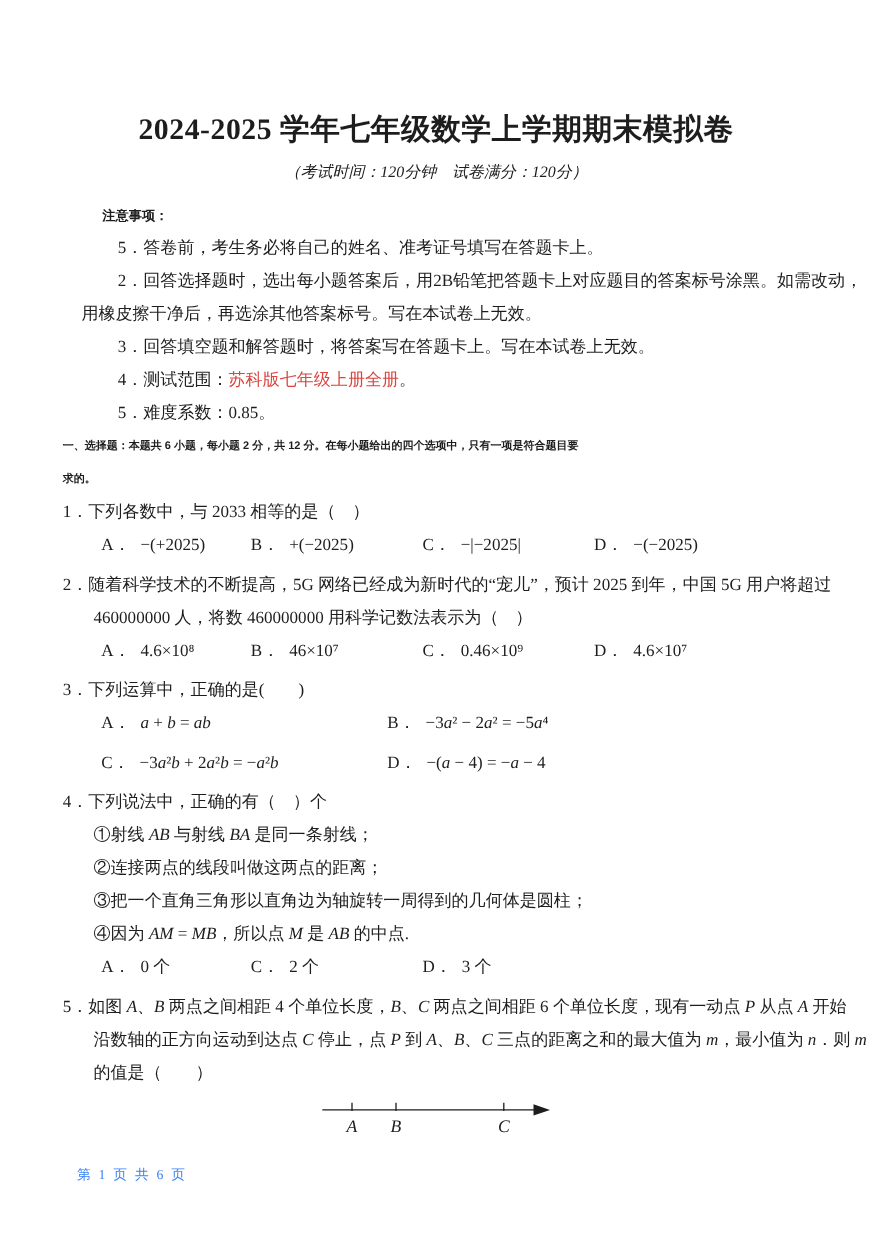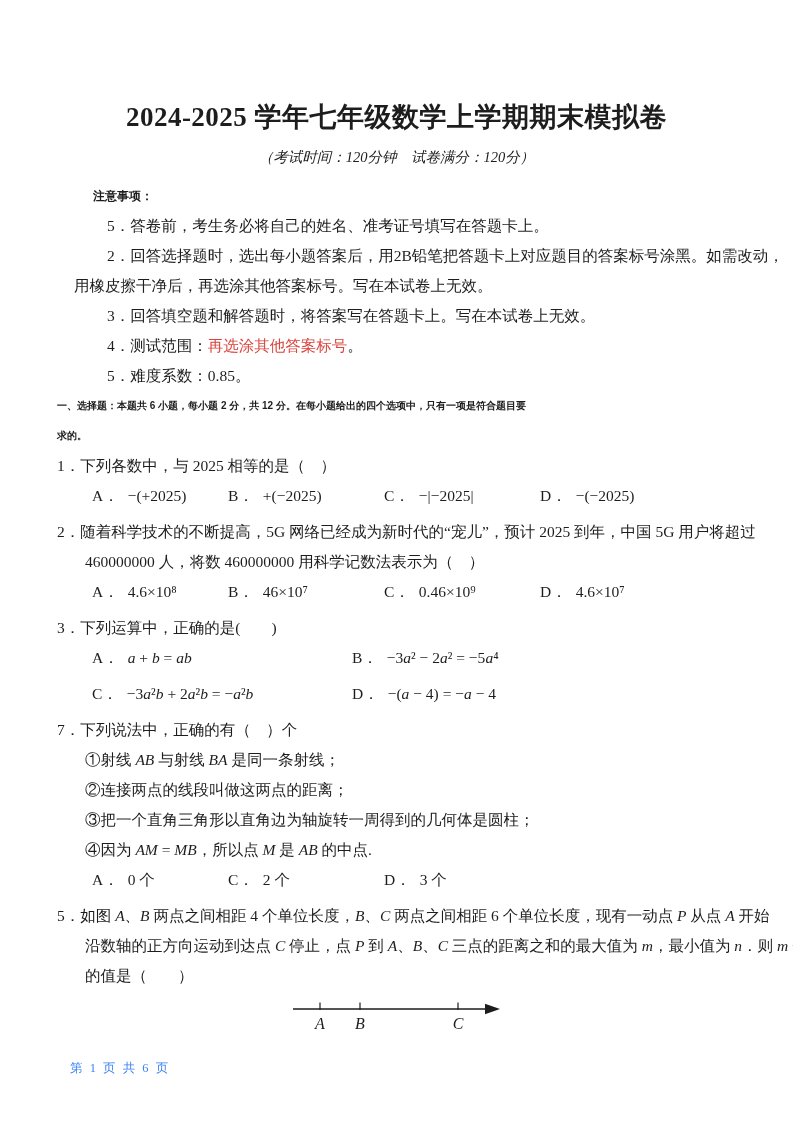--- a/index.html
+++ b/index.html
@@ -43,29 +43,29 @@
 
   <p class="title">2024-2025 学年七年级数学上学期期末模拟卷</p>
   <p class="subtitle">（考试时间：120分钟　试卷满分：120分）</p>
 
   <div class="notes">
     <p class="notes-heading">注意事项：</p>
     <p class="note-first">5．答卷前，考生务必将自己的姓名、准考证号填写在答题卡上。</p>
     <p class="note-first">2．回答选择题时，选出每小题答案后，用2B铅笔把答题卡上对应题目的答案标号涂黑。如需改动，</p>
     <p>用橡皮擦干净后，再选涂其他答案标号。写在本试卷上无效。</p>
     <p class="note-first">3．回答填空题和解答题时，将答案写在答题卡上。写在本试卷上无效。</p>
-    <p class="note-first"><span>4．测试范围：</span><span class="red">再选涂其他答案标号</span><span>。</span></p>
+    <p class="note-first"><span>4．测试范围：</span><span class="red">苏科版七年级上册全册</span><span>。</span></p>
     <p class="note-first">5．难度系数：0.85。</p>
   </div>
 
   <p class="section-heading">一、选择题：本题共 6 小题，每小题 2 分，共 12 分。在每小题给出的四个选项中，只有一项是符合题目要</p>
   <p class="section-heading">求的。</p>
 
   <div>
-    <p>1．下列各数中，与 2025 相等的是（　）</p>
+    <p>1．下列各数中，与 2033 相等的是（　）</p>
     <div class="opts opts-4">
       <span class="opt"><span class="ol">A．</span><span>−(+2025)</span></span>
       <span class="opt"><span class="ol">B．</span><span>+(−2025)</span></span>
       <span class="opt"><span class="ol">C．</span><span class="abs-bars">−|−2025|</span></span>
       <span class="opt"><span class="ol">D．</span><span>−(−2025)</span></span>
     </div>
   </div>
 
   <div>
     <p>2．随着科学技术的不断提高，5G 网络已经成为新时代的“宠儿”，预计 2025 到年，中国 5G 用户将超过</p>
@@ -84,21 +84,21 @@
       <span class="opt"><span class="ol">A．</span><span><span class="it">a</span><span> + </span><span class="it">b</span><span> = </span><span class="it">ab</span></span></span>
       <span class="opt"><span class="ol">B．</span><span><span>−3</span><span class="it">a</span><span>² − 2</span><span class="it">a</span><span>² = −5</span><span class="it">a</span><span>⁴</span></span></span>
     </div>
     <div class="opts opts-2">
       <span class="opt"><span class="ol">C．</span><span><span>−3</span><span class="it">a</span><span>²</span><span class="it">b</span><span> + 2</span><span class="it">a</span><span>²</span><span class="it">b</span><span> = −</span><span class="it">a</span><span>²</span><span class="it">b</span></span></span>
       <span class="opt"><span class="ol">D．</span><span><span>−(</span><span class="it">a</span><span> − 4) = −</span><span class="it">a</span><span> − 4</span></span></span>
     </div>
   </div>
 
   <div>
-    <p>7．下列说法中，正确的有（　）个</p>
+    <p>4．下列说法中，正确的有（　）个</p>
     <p class="q-cont"><span>①射线 </span><span class="it">AB</span><span> 与射线 </span><span class="it">BA</span><span> 是同一条射线；</span></p>
     <p class="q-cont"><span>②连接两点的线段叫做这两点的距离；</span></p>
     <p class="q-cont"><span>③把一个直角三角形以直角边为轴旋转一周得到的几何体是圆柱；</span></p>
     <p class="q-cont"><span>④因为 </span><span class="it">AM</span><span> = </span><span class="it">MB</span><span>，所以点 </span><span class="it">M</span><span> 是 </span><span class="it">AB</span><span> 的中点.</span></p>
     <div class="opts opts-4">
       <span class="opt"><span class="ol">A．</span><span>0 个</span></span>
       <span class="opt"><span class="ol">C．</span><span>2 个</span></span>
       <span class="opt"><span class="ol">D．</span><span>3 个</span></span>
     </div>
   </div>

